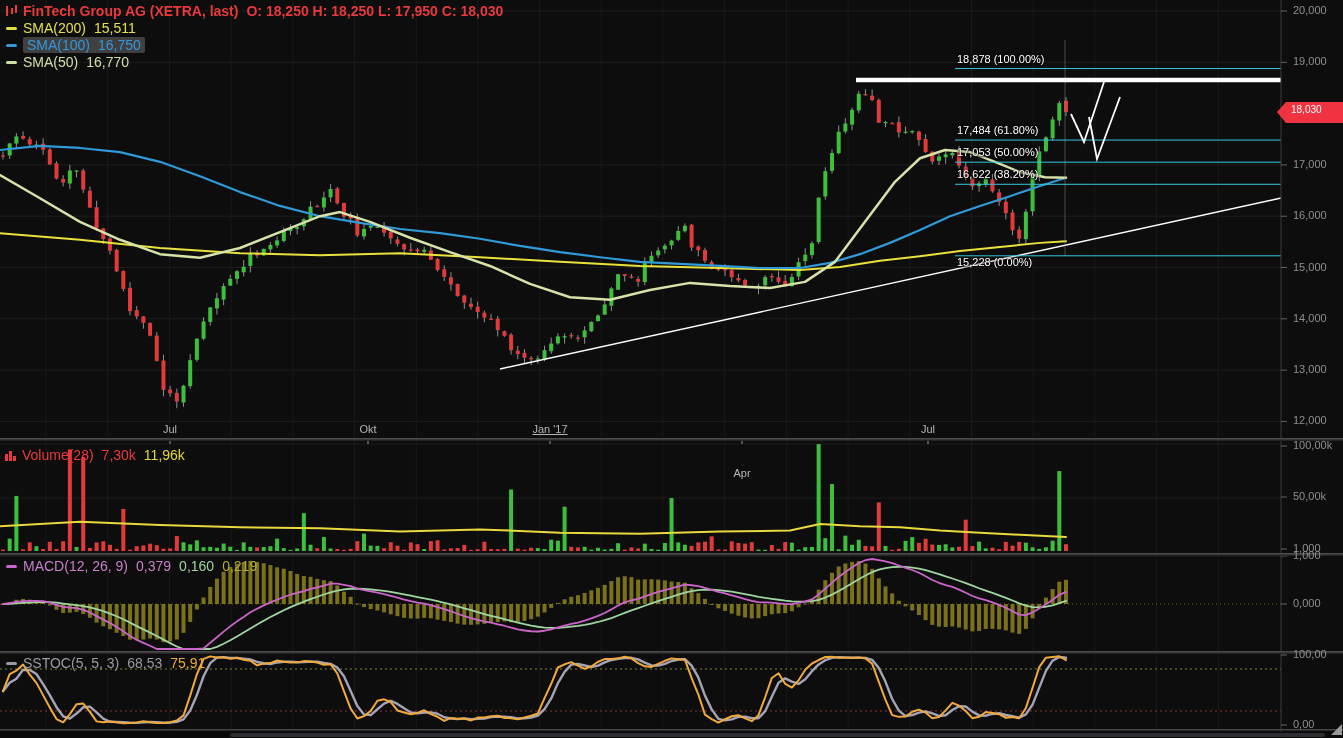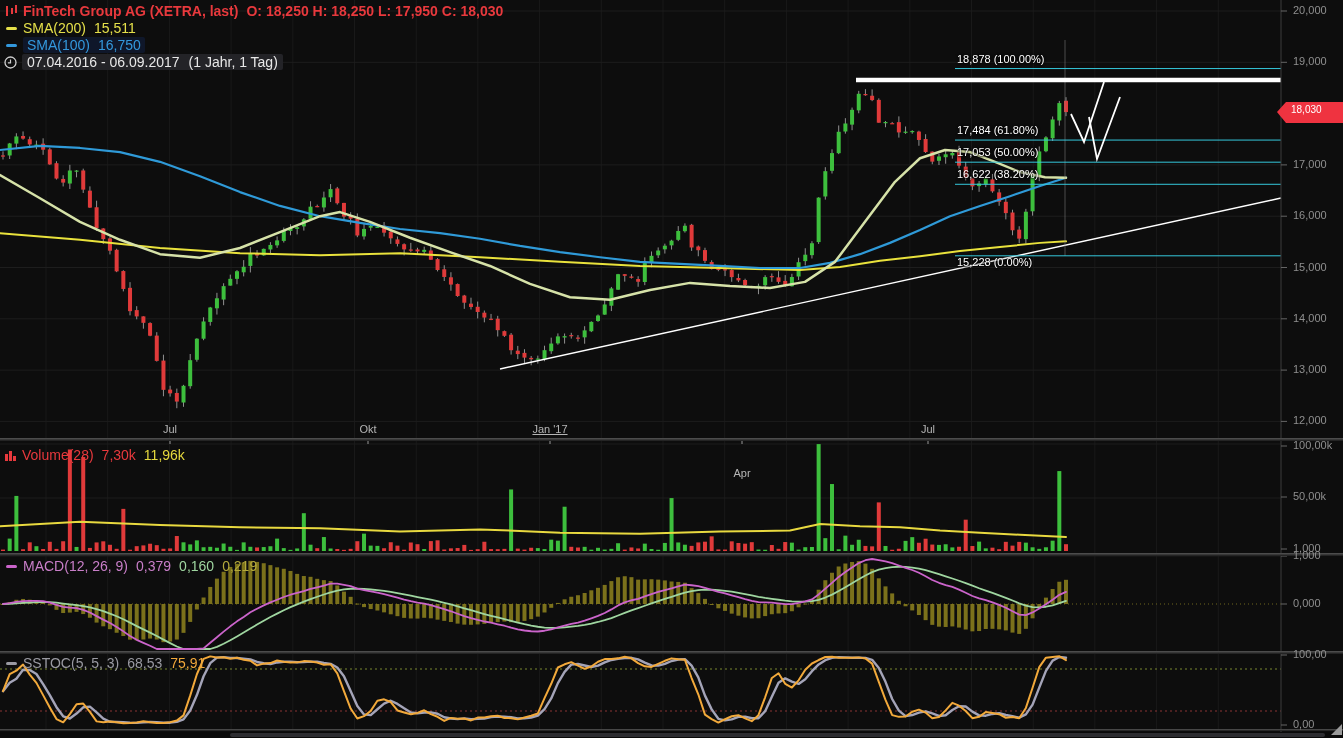--- a/index.html
+++ b/index.html
@@ -19,21 +19,21 @@
   .yel{color:#e5e04a;}
   .blu{color:#3398dc;}
   .pale{color:#cfe0a6;}
   .wht{color:#e8e8e8;}
   .pur{color:#c97fc9;}
   .grnl{color:#9fd6a0;}
   .oliv{color:#b3a93c;}
   .gry{color:#9a9aa2;}
   .org{color:#f2a93b;}
   .yelv{color:#e5d83e;}
-  .chip{background:#0f172a;border-radius:2px;padding:0 4px;}
+  .chip{background:#404040;border-radius:2px;padding:0 4px;}
   .chip2{background:#232327;border-radius:2px;padding:0 5px;}
   .divider{position:absolute;left:0;width:1343px;height:3px;z-index:2;
            background:linear-gradient(#565656,#1a1a1a);}
   #scrollbar{position:absolute;left:0;top:732px;width:1343px;height:6px;background:#0a0a0a;z-index:2;}
   #scroll-handle{position:absolute;left:230px;top:1px;width:1095px;height:4px;background:#2d2d31;border-radius:2px;}
   #resize-grip{position:absolute;left:1331px;top:724px;width:0;height:0;z-index:5;
                border-left:11px solid transparent;border-bottom:11px solid #9a9a9a;}
 </style>
 </head>
 <body>
@@ -812,30 +812,23 @@
       <span class="yel gap">15,511</span>
     </div>
     <div class="lrow">
       <span class="sw" style="background:#3398dc;"></span>
       <span class="chip" style="display:inline-flex;gap:8px;">
         <span class="blu">SMA(100)</span>
         <span class="blu">16,750</span>
       </span>
     </div>
     <div class="lrow">
-      <span style="margin-right:5px;display:inline-flex;">
-        <svg width="13" height="13">
-            <circle cx="6.5" cy="6.5" r="5.5" fill="none" stroke="#cfcfcf" stroke-width="1.3"></circle>
-            <path d="M6.5 3.4 L6.5 6.8 L3.9 6.8" fill="none" stroke="#cfcfcf" stroke-width="1.2"></path>
-          </svg>
-      </span>
-      <span class="chip2" style="display:inline-flex;gap:9px;">
-        <span class="wht">07.04.2016 - 06.09.2017</span>
-        <span class="wht">(1 Jahr, 1 Tag)</span>
-      </span>
+      <span class="sw" style="background:#cfe0a6;"></span>
+      <span class="pale">SMA(50)</span>
+      <span class="pale gap">16,770</span>
     </div>
   </div>
 
   <div class="legend" style="left:4px;top:447px;">
     <div class="lrow">
       <span style="margin-right:5px;display:inline-flex;">
         <svg width="13" height="11">
             <g fill="#e8393d">
               <rect x="1" y="4" width="3" height="7"></rect>
               <rect x="5" y="1" width="3" height="10"></rect>

